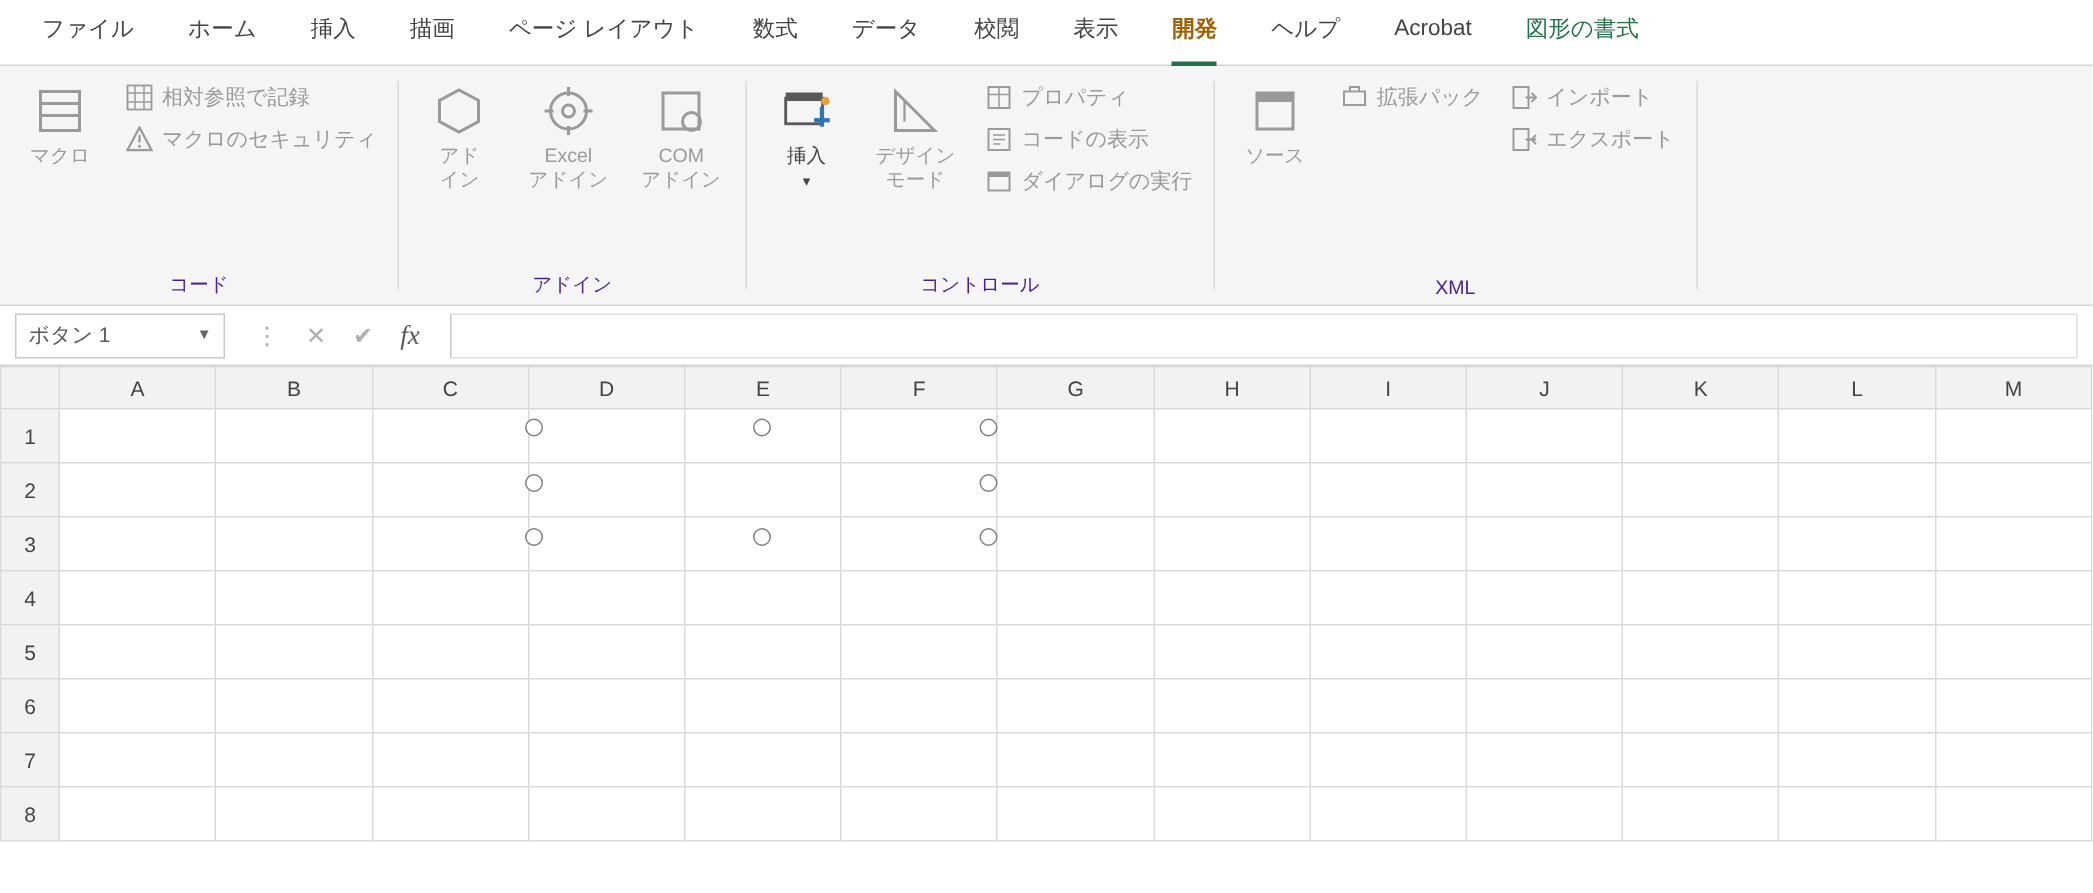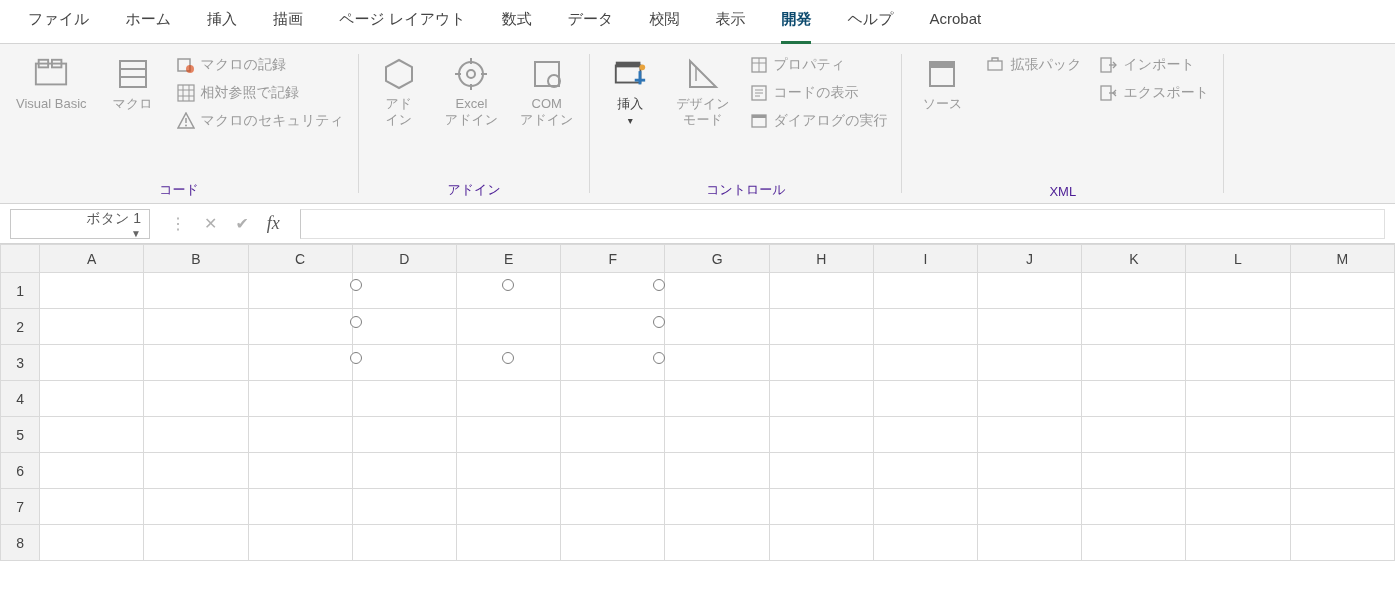--- a/index.html
+++ b/index.html
@@ -1,42 +1,42 @@
 <!DOCTYPE html>
 <html><head>
 <meta charset="utf-8">
 <style>
   * { box-sizing: border-box; margin: 0; padding: 0; font-family: "Yu Gothic UI", "Meiryo", sans-serif; }
   body { width: 1395px; height: 595px; background: #ffffff; font-size: 14px; color: #595959; overflow: hidden; }
 
   
   .tabs { height: 44px; display: flex; padding-left: 10px; border-bottom: 1px solid #d4d4d4; }
   .tab { padding: 10px 18px; cursor: pointer; font-size: 15px; color: #444; position: relative; }
-  .tab.active { color: #0c4a6e; font-weight: 600; }
+  .tab.active { color: #a16207; font-weight: 600; }
   .tab.active::after { content: ""; position: absolute; left: 18px; right: 18px; bottom: -1px; height: 3px; background: #217346; }
   .tab.context { color: #217346; }
 
   
   .ribbon { height: 160px; background: #f5f5f5; border-bottom: 1px solid #d4d4d4; display: flex; }
   .group { display: flex; flex-direction: column; justify-content: space-between; padding: 6px 10px 4px 10px; position: relative; }
   .group-sep { width: 1px; background: #d9d9d9; margin: 10px 0; }
   .group-label { text-align: center; font-size: 13px; color: #4c1d95; padding-top: 4px; }
   .group-body { display: flex; align-items: flex-start; gap: 10px; flex: 1; }
   .big-btn { display: flex; flex-direction: column; align-items: center; justify-content: flex-start; padding: 6px 6px; min-width: 60px; cursor: pointer; }
   .big-btn .ico { width: 36px; height: 36px; display: flex; align-items: center; justify-content: center; margin-bottom: 4px; }
   .big-btn .lbl { font-size: 13px; text-align: center; line-height: 1.25; }
   .small-stack { display: flex; flex-direction: column; gap: 6px; padding-top: 4px; }
   .small-btn { display: flex; align-items: center; gap: 6px; font-size: 14px; color: #6a6a6a; cursor: pointer; padding: 2px 4px; }
   .small-btn .ico { width: 18px; height: 18px; display: flex; align-items: center; justify-content: center; }
   .dim { color: #9a9a9a; }
   svg { display: block; }
 
   
   .fbar { height: 40px; display: flex; align-items: center; padding: 6px 10px; gap: 10px; border-bottom: 1px solid #d4d4d4; }
-  .namebox { width: 140px; height: 30px; border: 1px solid #c8c8c8; display: flex; align-items: flex-end; padding: 0 8px; justify-content: space-between; background: #fff; flex-direction: column; }
+  .namebox { width: 140px; height: 30px; border: 1px solid #c8c8c8; display: flex; align-items: center; padding: 0 8px; justify-content: space-between; background: #fff; }
   .namebox .dd { font-size: 10px; color: #666; }
   .fbar-icons { display: flex; align-items: center; gap: 18px; color: #b0b0b0; font-size: 16px; padding: 0 10px; }
   .fx { font-style: italic; font-family: "Times New Roman", serif; font-size: 18px; color: #595959;}
   .formula-input { flex: 1; height: 30px; border: 1px solid #e0e0e0; border-left: 1px solid #c8c8c8; background: #fff; }
 
   
   .grid-wrap { position: relative; }
   table.grid { border-collapse: collapse; table-layout: fixed; }
   .grid th, .grid td { border: 1px solid #d9d9d9; font-weight: normal; }
   .grid thead th { background: #f2f2f2; font-size: 14px; color: #444; height: 28px; text-align: center; }
@@ -65,56 +65,38 @@
   <div class="tab">挿入</div>
   <div class="tab">描画</div>
   <div class="tab">ページ レイアウト</div>
   <div class="tab">数式</div>
   <div class="tab">データ</div>
   <div class="tab">校閲</div>
   <div class="tab">表示</div>
   <div class="tab active">開発</div>
   <div class="tab">ヘルプ</div>
   <div class="tab">Acrobat</div>
+  <div class="tab context">図形の書式</div>
 </div>
 
 <div class="ribbon">
 
   <div class="group">
     <div class="group-body">
-      <div class="big-btn dim">
-        <span class="ico">
-          <svg width="38" height="34" viewBox="0 0 38 34">
-              <rect x="3" y="6" width="32" height="22" fill="none" stroke="#9a9a9a" stroke-width="2"></rect>
-              <rect x="6" y="2" width="10" height="8" fill="none" stroke="#9a9a9a" stroke-width="2"></rect>
-              <rect x="20" y="2" width="10" height="8" fill="none" stroke="#9a9a9a" stroke-width="2"></rect>
-            </svg>
-        </span>
-        <span class="lbl">Visual Basic</span>
-      </div>
       <div class="big-btn dim">
         <span class="ico">
           <svg width="34" height="34" viewBox="0 0 34 34">
               <rect x="4" y="4" width="26" height="26" fill="none" stroke="#9a9a9a" stroke-width="2"></rect>
               <line x1="4" y1="12" x2="30" y2="12" stroke="#9a9a9a" stroke-width="2"></line>
               <line x1="4" y1="20" x2="30" y2="20" stroke="#9a9a9a" stroke-width="2"></line>
             </svg>
         </span>
         <span class="lbl">マクロ</span>
       </div>
       <div class="small-stack">
-        <div class="small-btn dim">
-          <span class="ico">
-            <svg width="18" height="18" viewBox="0 0 18 18">
-                <rect x="1" y="3" width="12" height="12" fill="none" stroke="#9a9a9a" stroke-width="1.5"></rect>
-                <circle cx="13" cy="13" r="4" fill="#d83b01" opacity="0.6"></circle>
-              </svg>
-          </span>
-          <span>マクロの記録</span>
-        </div>
         <div class="small-btn dim">
           <span class="ico">
             <svg width="18" height="18" viewBox="0 0 18 18">
                 <rect x="1" y="1" width="16" height="16" fill="none" stroke="#9a9a9a" stroke-width="1.2"></rect>
                 <line x1="1" y1="6" x2="17" y2="6" stroke="#9a9a9a"></line>
                 <line x1="1" y1="12" x2="17" y2="12" stroke="#9a9a9a"></line>
                 <line x1="6" y1="1" x2="6" y2="17" stroke="#9a9a9a"></line>
                 <line x1="12" y1="1" x2="12" y2="17" stroke="#9a9a9a"></line>
               </svg>
           </span>

